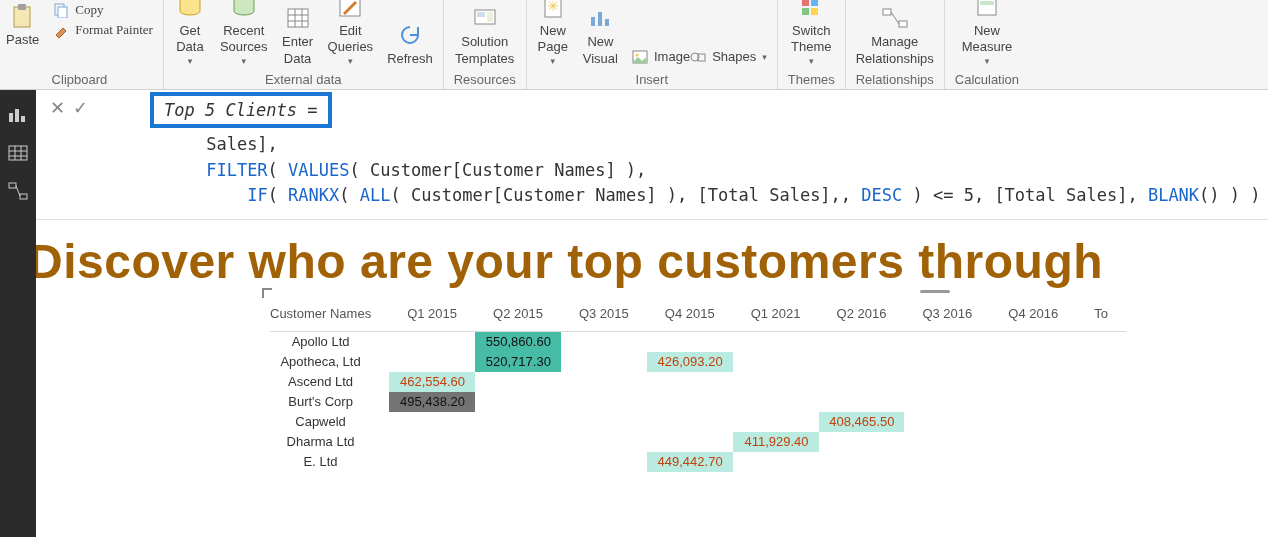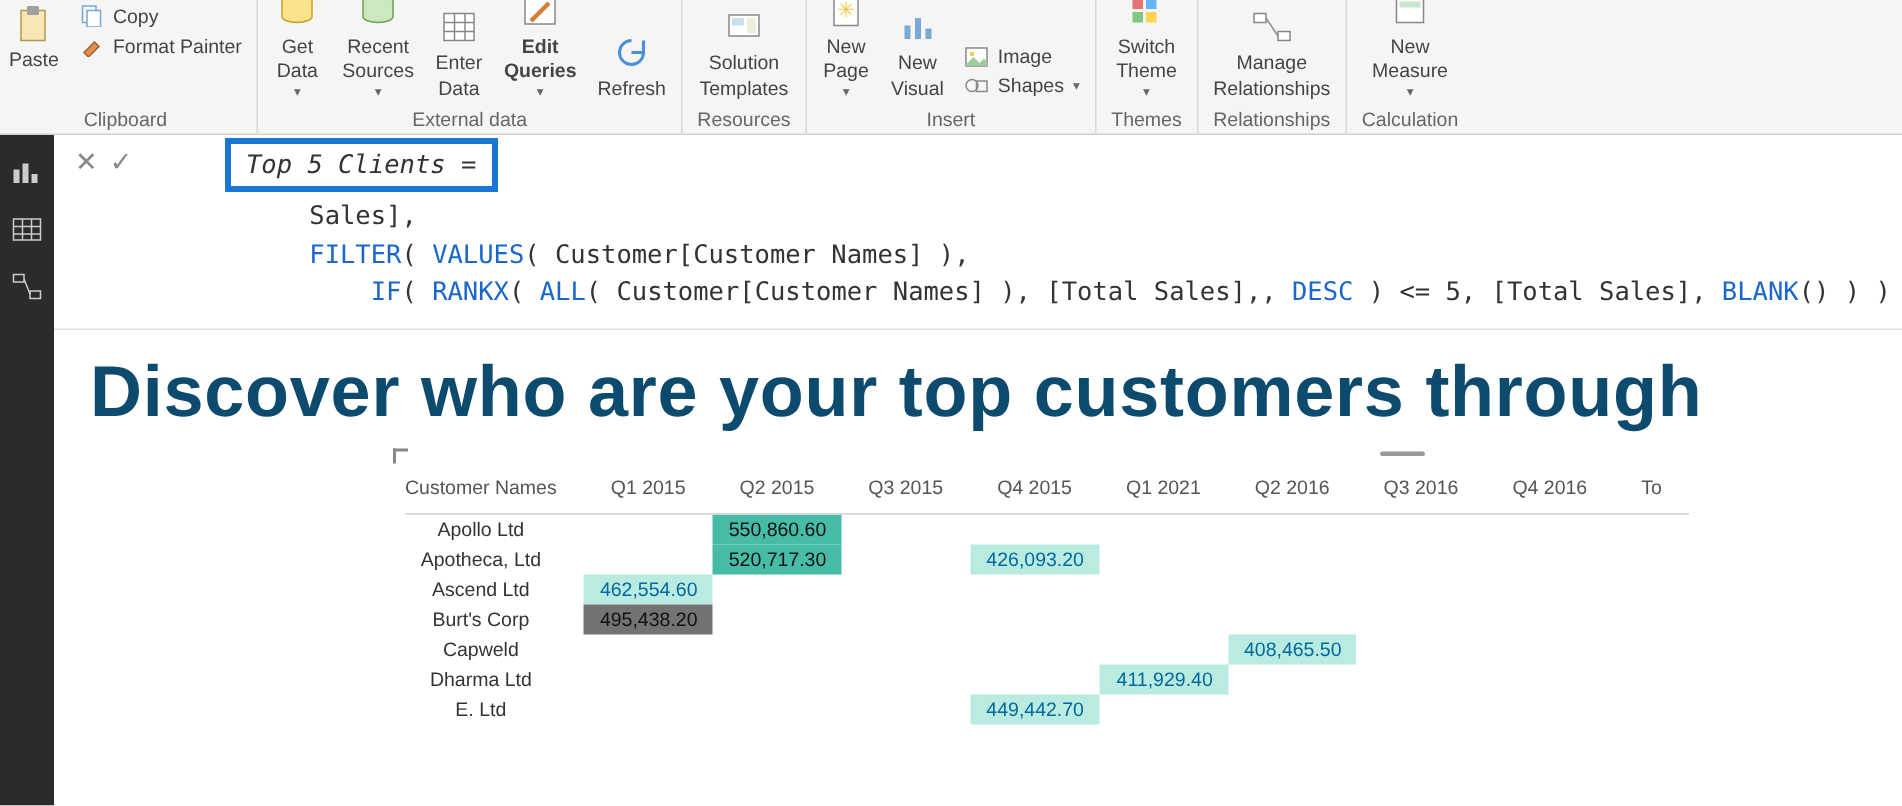--- a/index.html
+++ b/index.html
@@ -99,28 +99,28 @@
   padding-top: 16px;
 }
 .rail-icon {
   width: 22px; height: 18px;
   display: flex; align-items: center; justify-content: center;
   color: #ccc; cursor: pointer;
 }
 .headline {
   font-size: 48px;
   font-weight: 700;
-  color: #0c4a6e;
-  padding: 14px 0 8px 60px;
+  color: #a16207;
+  padding: 14px 0 8px 28px;
   letter-spacing: 0.5px;
   font-family: Arial, sans-serif;
 }
 .matrix-wrap {
   margin-left: 270px;
-  margin-top: 16px;
+  margin-top: 5px;
   position: relative;
   width: 990px;
 }
 .matrix-handle {
   position: absolute;
   top: -12px; left: 650px;
   width: 30px; height: 3px;
   background: #999;
   border-radius: 2px;
 }
@@ -150,40 +150,40 @@
   height: 20px;
   font-size: 13px;
 }
 .matrix td:first-child {
   text-align: center;
   padding-left: 2px;
   padding-right: 20px;
   color: #333;
 }
 .cell-fill-dark { background: #46bca7; color: #111; }
-.cell-fill-light { background: #b9ebe0; color: #0369a1; }
+.cell-fill-light { background: #b9ebe0; color: #c2410c; }
 .cell-fill-mid  { background: #737373; color: #111; }
 svg { display: block; }
 </style>
 </head>
 <body>
 
 <div class="ribbon">
   <div class="ribbon-group" style="padding-left:6px;">
     <div class="ribbon-group-items" style="align-items:flex-start;">
       <div class="ribbon-btn">
         <div class="icon-box">
           <svg width="24" height="26">
               <rect x="3" y="4" width="16" height="20" fill="#f6e6b4" stroke="#b29a4a"></rect>
               <rect x="7" y="1" width="8" height="6" rx="1" fill="#a0a0a0"></rect>
             </svg>
         </div>
         <span>Paste</span>
       </div>
-      <div style="display:flex;flex-direction:column;justify-content:center;">
+      <div style="display:flex;flex-direction:column;justify-content:center;font-family:Liberation Serif, serif;">
         <div class="ribbon-small-item">
           <svg width="16" height="16">
               <rect x="2" y="2" width="9" height="11" fill="none" stroke="#7aa9d6"></rect>
               <rect x="5" y="5" width="9" height="11" fill="#fff" stroke="#7aa9d6"></rect>
             </svg>
           <span>Copy</span>
         </div>
         <div class="ribbon-small-item">
           <svg width="16" height="16">
               <path d="M3 13 L10 6 L13 9 L6 16 Z" fill="#e09050" stroke="#a06030"></path>
@@ -230,21 +230,21 @@
         <span style="white-space:pre;">Enter
 Data</span>
       </div>
       <div class="ribbon-btn drop">
         <div class="icon-box">
             <svg width="24" height="22">
               <rect x="2" y="2" width="20" height="18" fill="#fff" stroke="#888"></rect>
               <path d="M6 18 L18 6" stroke="#d08030" stroke-width="3"></path>
             </svg>
           </div>
-        <span style="white-space:pre;font-weight:bold;">Edit
+        <span style="white-space:pre;">Edit
 Queries</span>
       </div>
       <div class="ribbon-btn">
         <div class="icon-box">
             <svg width="24" height="22">
               <path d="M12 3 a8 8 0 1 0 8 8" fill="none" stroke="#4a90d9" stroke-width="2"></path>
               <path d="M20 3 v8 h-8" fill="none" stroke="#4a90d9" stroke-width="2"></path>
             </svg>
           </div>
         <span>Refresh</span>
@@ -286,21 +286,21 @@
         <div class="icon-box">
             <svg width="24" height="22">
               <rect x="3" y="10" width="4" height="9" fill="#7aa9d6"></rect>
               <rect x="10" y="5" width="4" height="14" fill="#7aa9d6"></rect>
               <rect x="17" y="12" width="4" height="7" fill="#7aa9d6"></rect>
             </svg>
           </div>
         <span style="white-space:pre;">New
 Visual</span>
       </div>
-      <div style="display:flex;flex-direction:column;justify-content:flex-start;">
+      <div style="display:flex;flex-direction:row;justify-content:flex-start;">
         <div class="ribbon-small-item">
           <svg width="16" height="14">
               <rect x="1" y="1" width="14" height="12" fill="#fff" stroke="#888"></rect>
               <circle cx="5" cy="5" r="1.5" fill="#f2c94c"></circle>
               <path d="M1 12 L6 7 L10 11 L13 8 L15 10 V13 H1 Z" fill="#9ccc9c"></path>
             </svg>
           <span>Image</span>
         </div>
         <div class="ribbon-small-item drop">
           <svg width="16" height="14">

